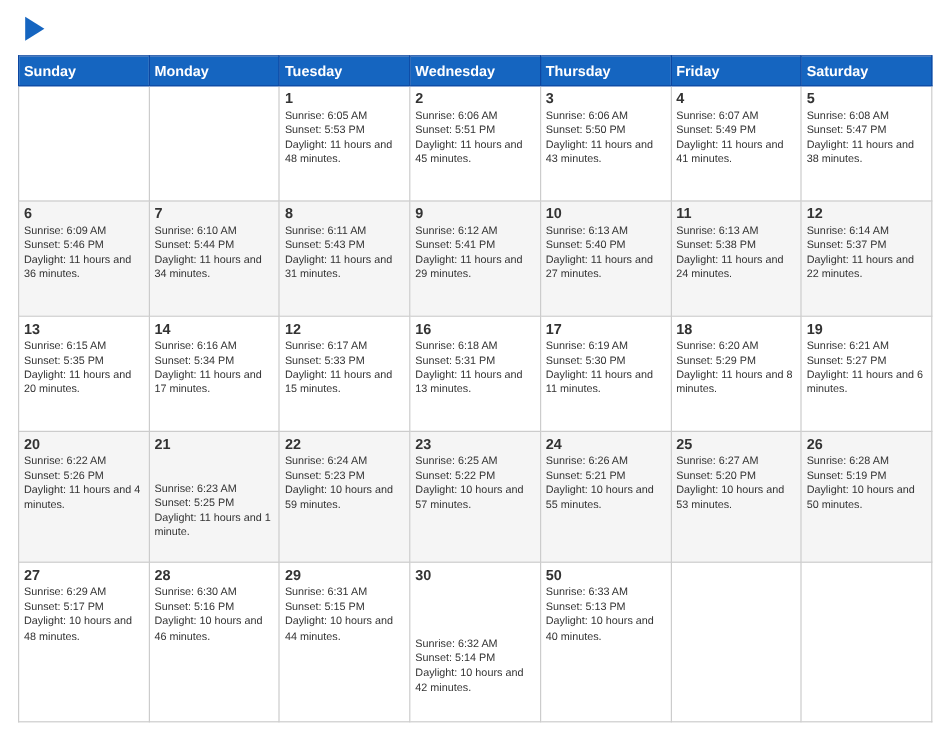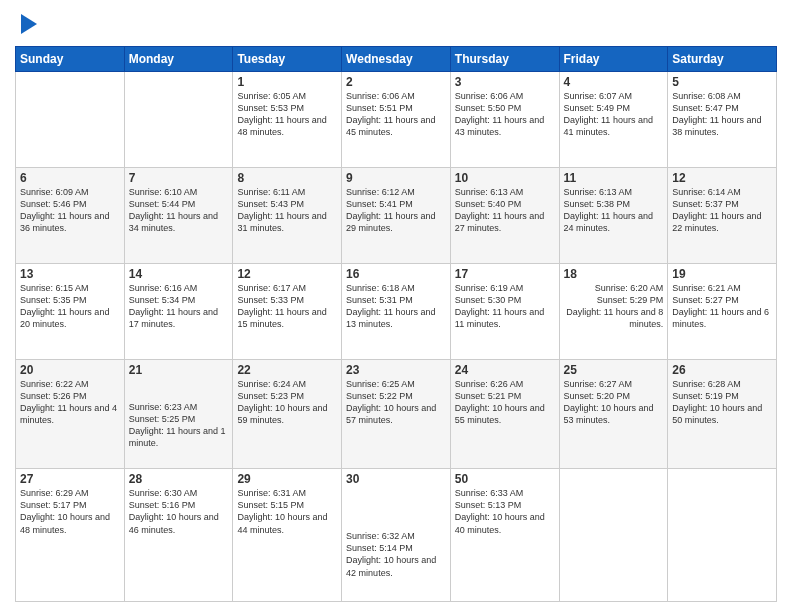--- a/index.html
+++ b/index.html
@@ -238,21 +238,21 @@
 Daylight: 11 hours and 13 minutes.</div>
           </td>
           <td>
             <span class="day-number">17</span>
             <div class="day-info" style="white-space: pre-line;">Sunrise: 6:19 AM
 Sunset: 5:30 PM
 Daylight: 11 hours and 11 minutes.</div>
           </td>
           <td>
             <span class="day-number">18</span>
-            <div class="day-info" style="white-space: pre-line; text-align: right;">Sunrise: 6:20 AM
+            <div class="day-info" style="white-space: pre-line;">Sunrise: 6:20 AM
 Sunset: 5:29 PM
 Daylight: 11 hours and 8 minutes.</div>
           </td>
           <td>
             <span class="day-number">19</span>
             <div class="day-info" style="white-space: pre-line;">Sunrise: 6:21 AM
 Sunset: 5:27 PM
 Daylight: 11 hours and 6 minutes.</div>
           </td>
         </tr>

